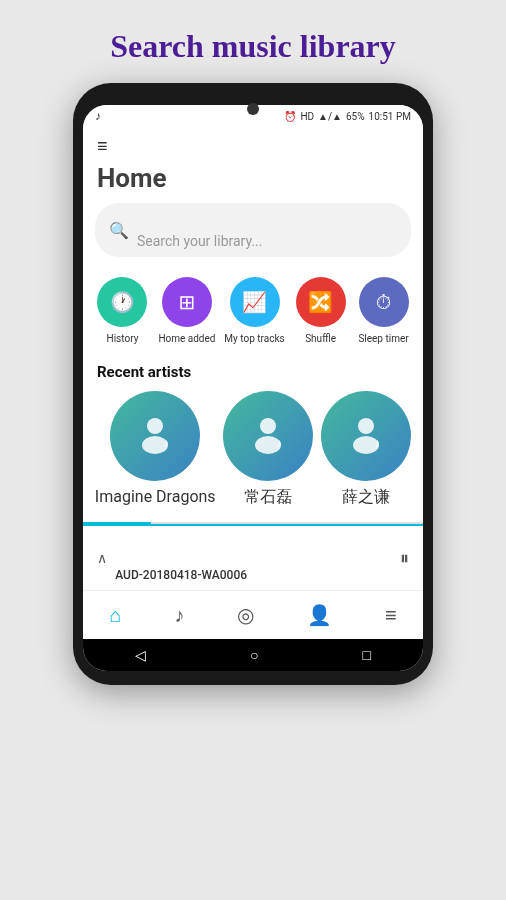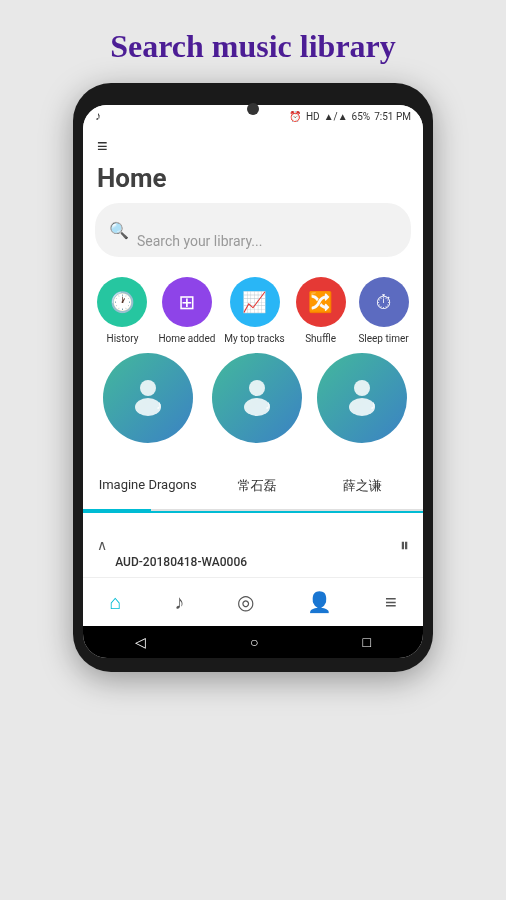--- a/index.html
+++ b/index.html
@@ -167,24 +167,23 @@
     .artist-gradient-1 {
       background: linear-gradient(135deg, #43b89c, #3b82c4);
     }
     .artist-gradient-2 {
       background: linear-gradient(135deg, #43b89c, #3b82c4);
     }
     .artist-gradient-3 {
       background: linear-gradient(135deg, #43b89c, #3b82c4);
     }
     .artist-name {
-      font-size: 13px;
+      font-size: 16px;
       text-align: right;
       color: #333;
-      margin-top: 28px;
     }
 
     
     .now-playing-bar {
       background: #fff;
       border-top: 2px solid #00bcd4;
       display: flex;
       align-items: center;
       padding: 8px 14px;
       gap: 8px;
@@ -267,21 +266,21 @@
 
     <div class="status-bar">
       <div class="status-left">
         <span class="music-note">♪</span>
       </div>
       <div class="status-right">
         <span>⏰</span>
         <span>HD</span>
         <span>▲/▲</span>
         <span>65%</span>
-        <span>7:51 PM</span>
+        <span>10:51 PM</span>
       </div>
     </div>
 
     <div class="app-content">
 
       <div class="hamburger-menu">≡</div>
 
       <div class="home-title">Home</div>
 
       <div class="search-bar">
@@ -321,20 +320,21 @@
 
         <div class="action-item">
           <div class="action-circle" style="background:#5c6bc0;">
             <span>⏱</span>
           </div>
           <span class="action-label">Sleep timer</span>
         </div>
 
       </div>
 
+      <div class="section-title">Recent artists</div>
 
       <div class="artists-row">
 
         <div class="artist-item">
           <div class="artist-circle artist-gradient-1">
             <span>
               <svg width="48" height="48" viewBox="0 0 48 48" fill="none">
                 <circle cx="24" cy="17" r="8" fill="rgba(255,255,255,0.85)"></circle>
                 <ellipse cx="24" cy="36" rx="13" ry="9" fill="rgba(255,255,255,0.85)"></ellipse>
                 <text x="32" y="38" font-size="12" fill="rgba(255,255,255,0.9)">♪</text>

